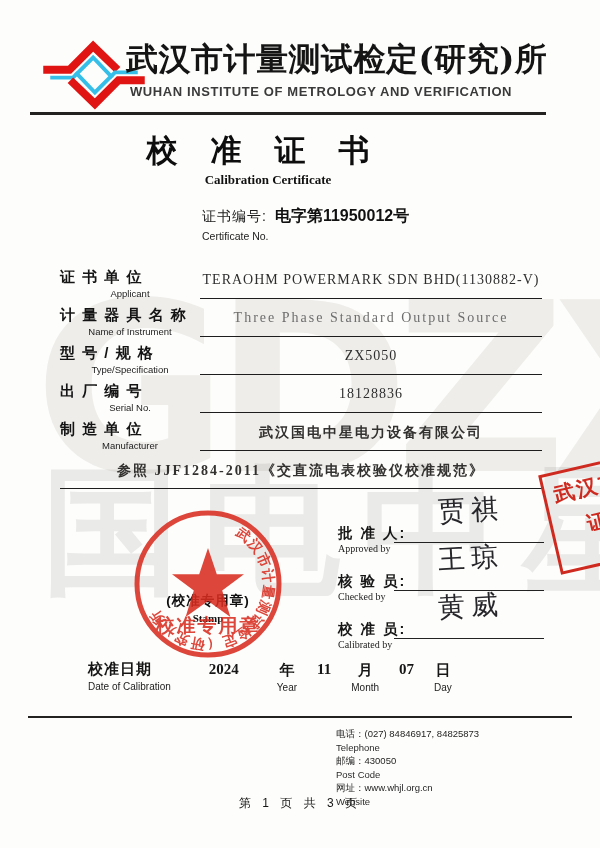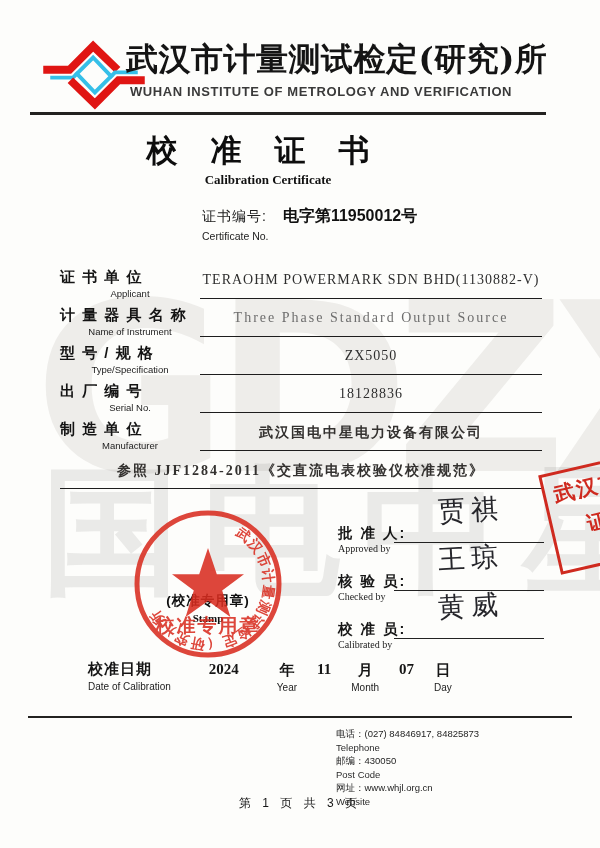--- a/index.html
+++ b/index.html
@@ -32,21 +32,21 @@
   .title-cn{
     left:0;top:130px;width:516px;text-align:center;font-size:31px;font-weight:800;
     letter-spacing:33px;text-indent:33px;color:#0d0d0d;
   }
   .title-en{
     left:0;top:172px;width:536px;text-align:center;font-size:13px;font-weight:700;
     font-family:"Liberation Serif","DejaVu Serif",serif;color:#111;
   }
   
   .certno{left:202px;top:206px;}
-  .certno .row{display:flex;align-items:baseline;gap:16px;}
+  .certno .row{display:flex;align-items:baseline;gap:8px;}
   .certno .lab{font-size:14px;color:#1c1c1c;letter-spacing:1px;}
   .certno .val{font-size:16px;font-weight:700;color:#111;}
   .certno .en{font-size:10.5px;color:#222;margin-top:3px;}
   
   .fields{left:60px;top:268px;width:482px;}
   .frow{display:flex;height:31px;margin-bottom:7px;}
   .flab{width:140px;flex:0 0 140px;}
   .flab .cn{font-size:15px;font-weight:700;letter-spacing:1.5px;white-space:nowrap;color:#141414;}
   .flab .en{font-size:9.5px;color:#222;text-align:center;margin-top:1px;}
   .fval{

